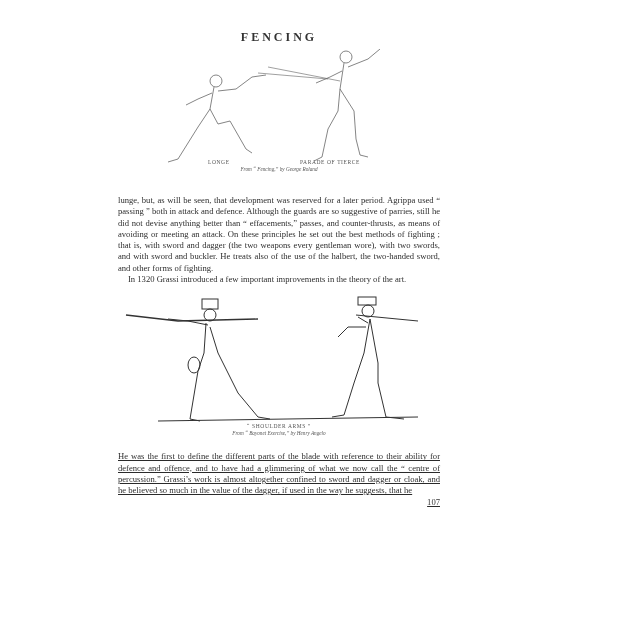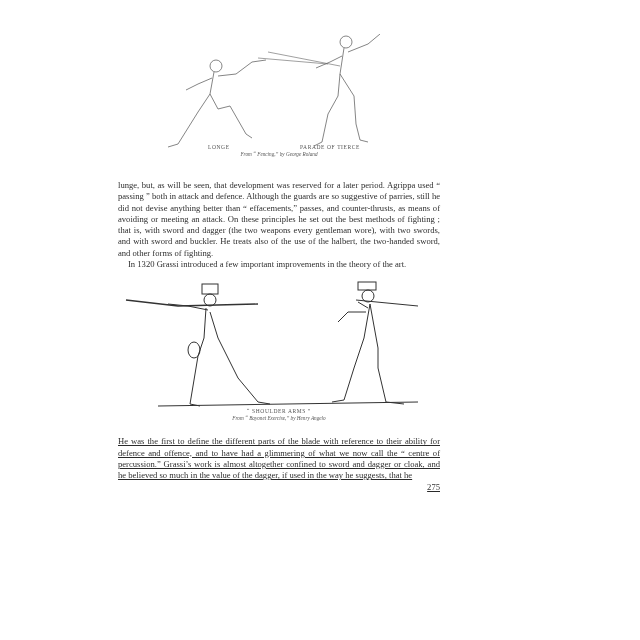--- a/index.html
+++ b/index.html
@@ -16,20 +16,21 @@
   .credit { text-align: center; font-size: 5.2px; font-style: italic; color: #555; margin-top: 1px; }
   .caption-center { text-align: center; font-size: 5.5px; letter-spacing: 0.6px; color: #555; }
   .pagenum { text-align: right; font-size: 8.6px; color: #333; }
   .block2 { margin-top: 8px; }
   .block3 { margin-top: 8px; text-decoration: underline; }
 </style>
 </head>
 <body>
 
 <div class="page">
+  <div class="running-head">FENCING</div>
 
 
   <div class="figure fig1">
     <svg width="322" height="118" viewBox="0 0 322 118">
       <g fill="none" stroke="#666" stroke-width="0.8">
 
         <circle cx="98" cy="32" r="6"></circle>
         <path d="M96 38 L92 60 L100 75 L112 72 L128 100 L134 104"></path>
         <path d="M92 60 L80 78 L60 110 L50 113"></path>
         <path d="M100 42 L118 40 L134 28 L148 26"></path>
@@ -82,15 +83,15 @@
       </g>
     </svg>
     <div style="position:absolute; left:0; top:130px; width:322px;">
       <div class="caption-center">“ SHOULDER ARMS ”</div>
       <div class="credit">From “ Bayonet Exercise,” by Henry Angelo</div>
     </div>
   </div>
 
   <div class="block3">
     <p class="para">He was the first to define the different parts of the blade with reference to their ability for defence and offence, and to have had a glimmering of what we now call the “ centre of percussion.”  Grassi’s work is almost altogether confined to sword and dagger or cloak, and he believed so much in the value of the dagger, if used in the way he suggests, that he</p>
-    <div class="pagenum">275</div>
+    <div class="pagenum">107</div>
   </div>
 </div>
 
 </body></html>

